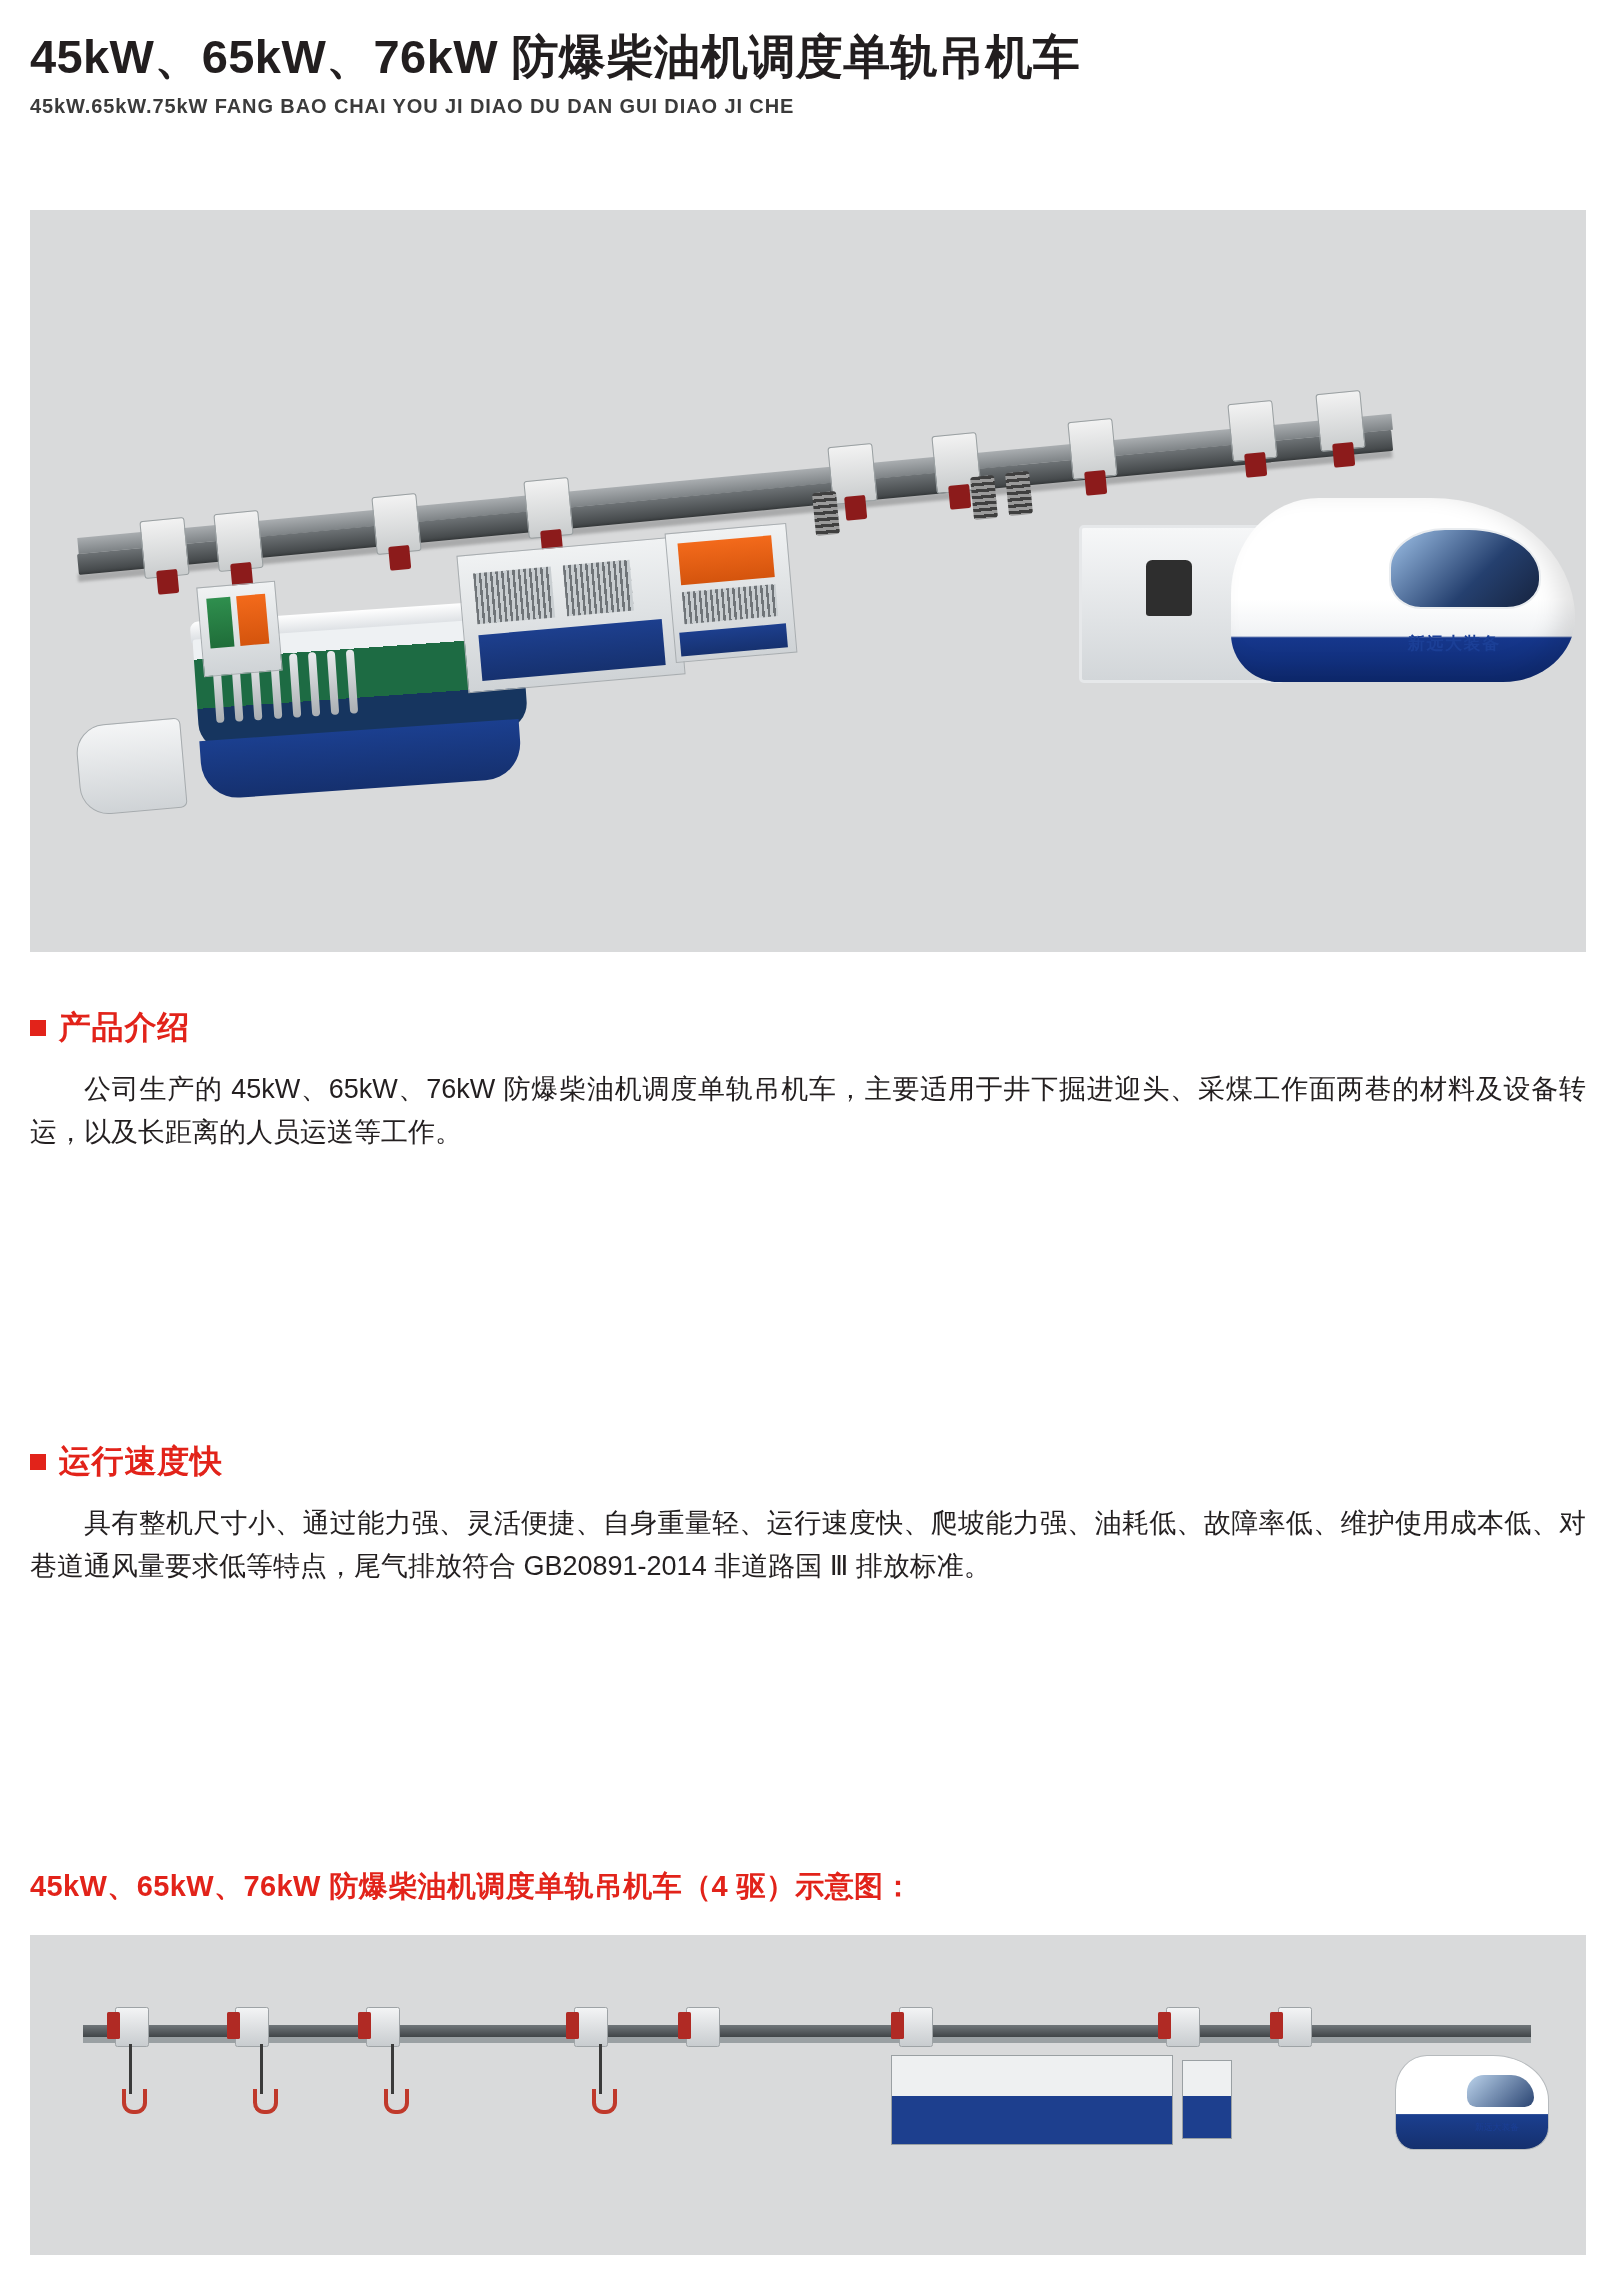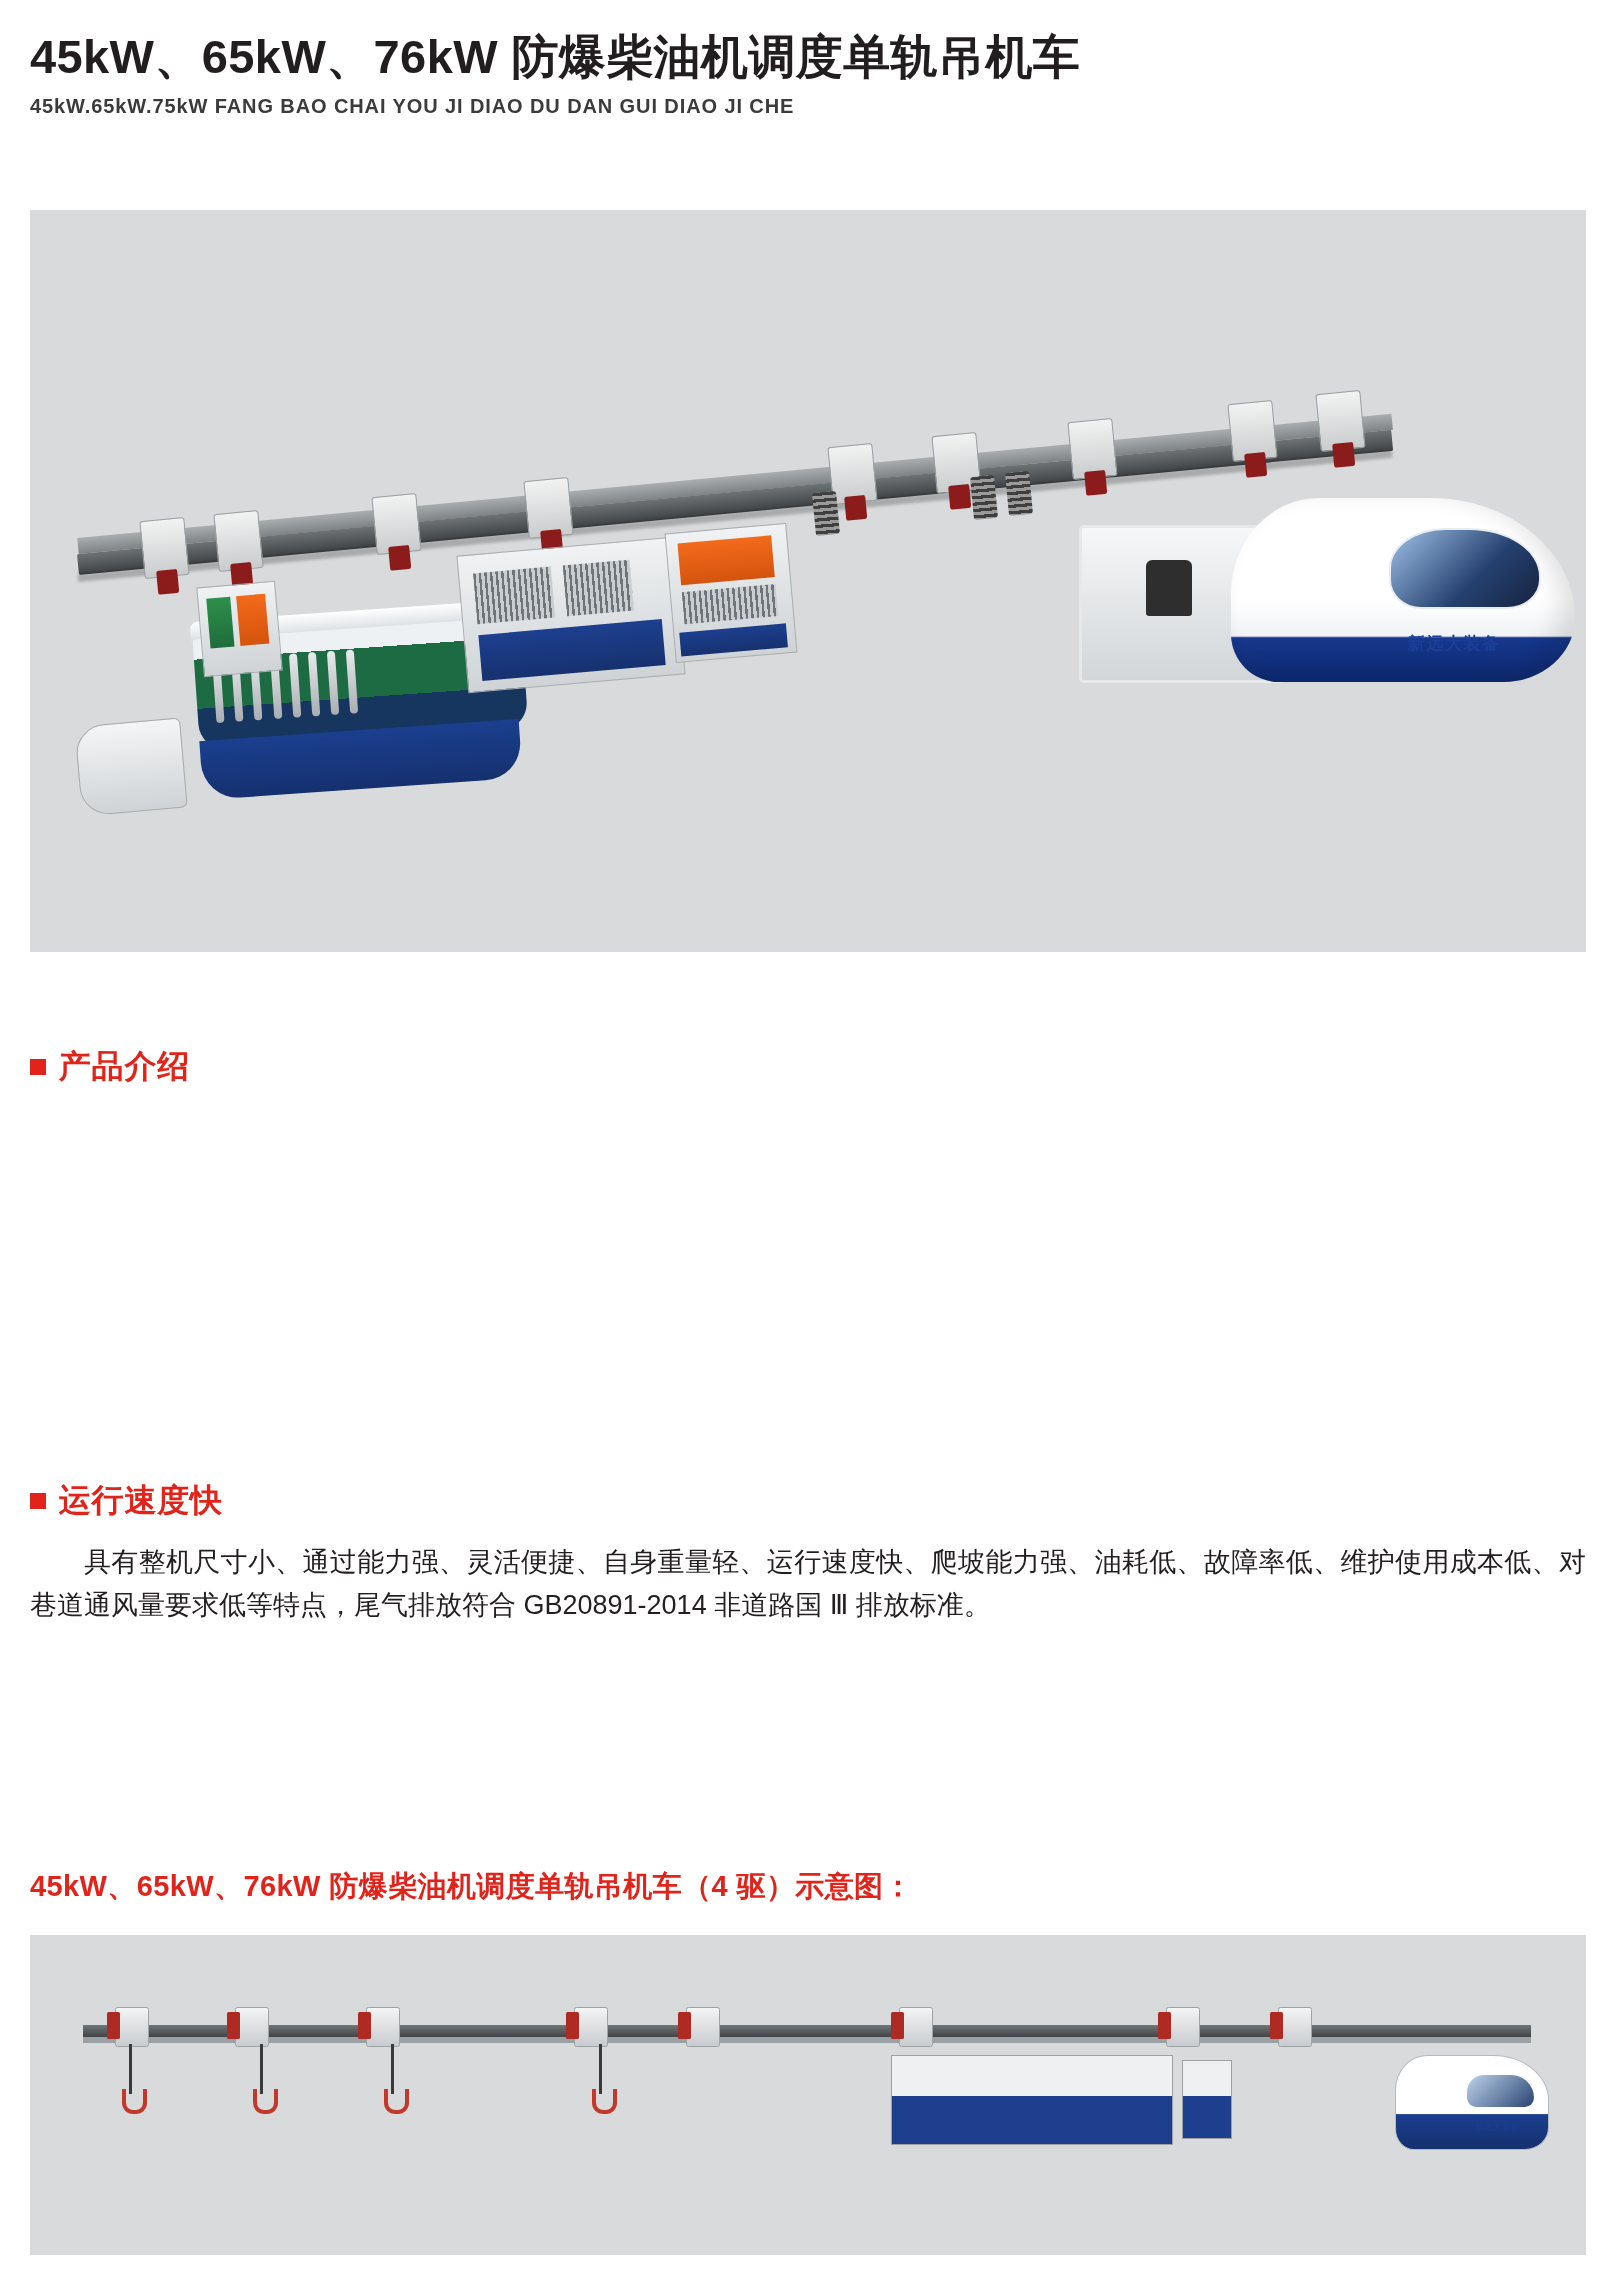--- a/index.html
+++ b/index.html
@@ -251,21 +251,20 @@
     border-radius: 29px 6.4px 6.4px 29px;
     border: 0.8px solid #a6abae;
     transform: rotate(-5deg);
   }
 
   
   .sec {
     position: absolute;
     left: 30px;
     width: 1556px;
-    margin-top: 39px;
   }
   .sec-head {
     display: flex;
     align-items: center;
     gap: 12.8px;
     font-size: 32px;
     font-weight: bold;
     color: #e2231a;
     letter-spacing: 0.8px;
   }
@@ -455,20 +454,21 @@
       </div>
 
     </div>
   </div>
 
   <div class="sec" style="top:1006px;">
     <div class="sec-head">
       <span class="sec-bullet"></span>
       <span>产品介绍</span>
     </div>
+    <div class="para indent">公司生产的 45kW、65kW、76kW 防爆柴油机调度单轨吊机车，主要适用于井下掘进迎头、采煤工作面两巷的材料及设备转运，以及长距离的人员运送等工作。</div>
   </div>
 
   <div class="sec" style="top:1440px;">
     <div class="sec-head">
       <span class="sec-bullet"></span>
       <span>运行速度快</span>
     </div>
     <div class="para indent">具有整机尺寸小、通过能力强、灵活便捷、自身重量轻、运行速度快、爬坡能力强、油耗低、故障率低、维护使用成本低、对巷道通风量要求低等特点，尾气排放符合 GB20891-2014 非道路国 Ⅲ 排放标准。</div>
   </div>
 

